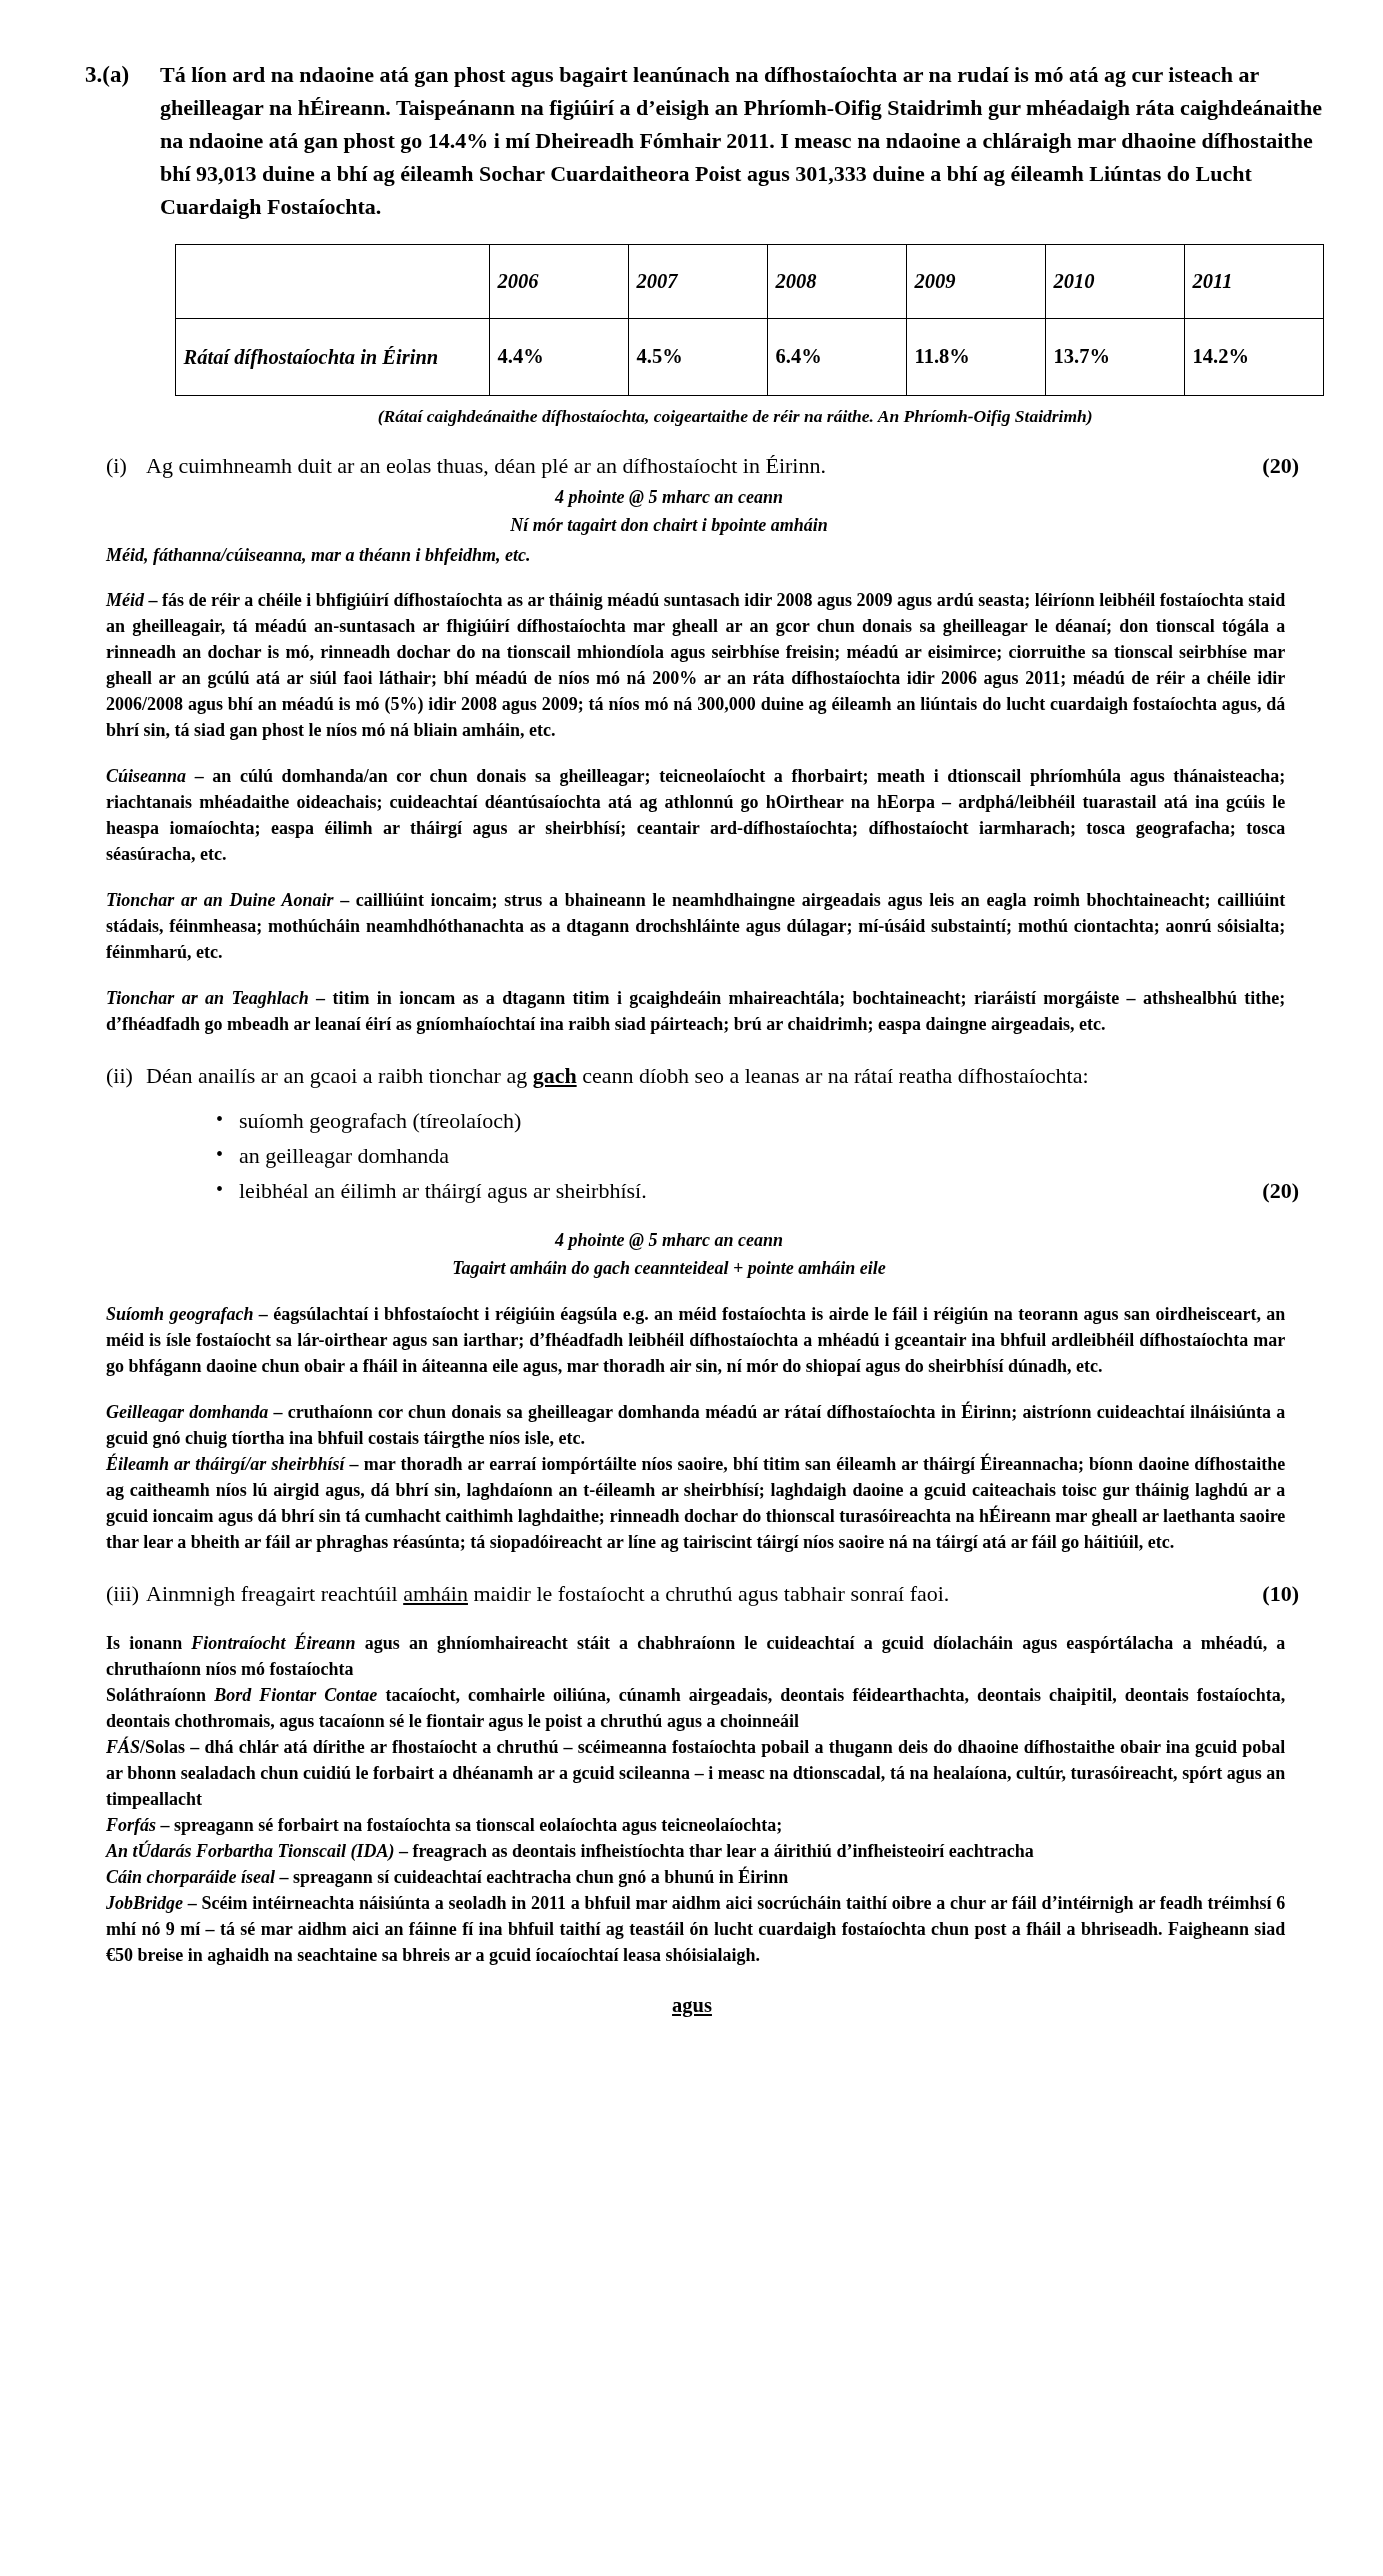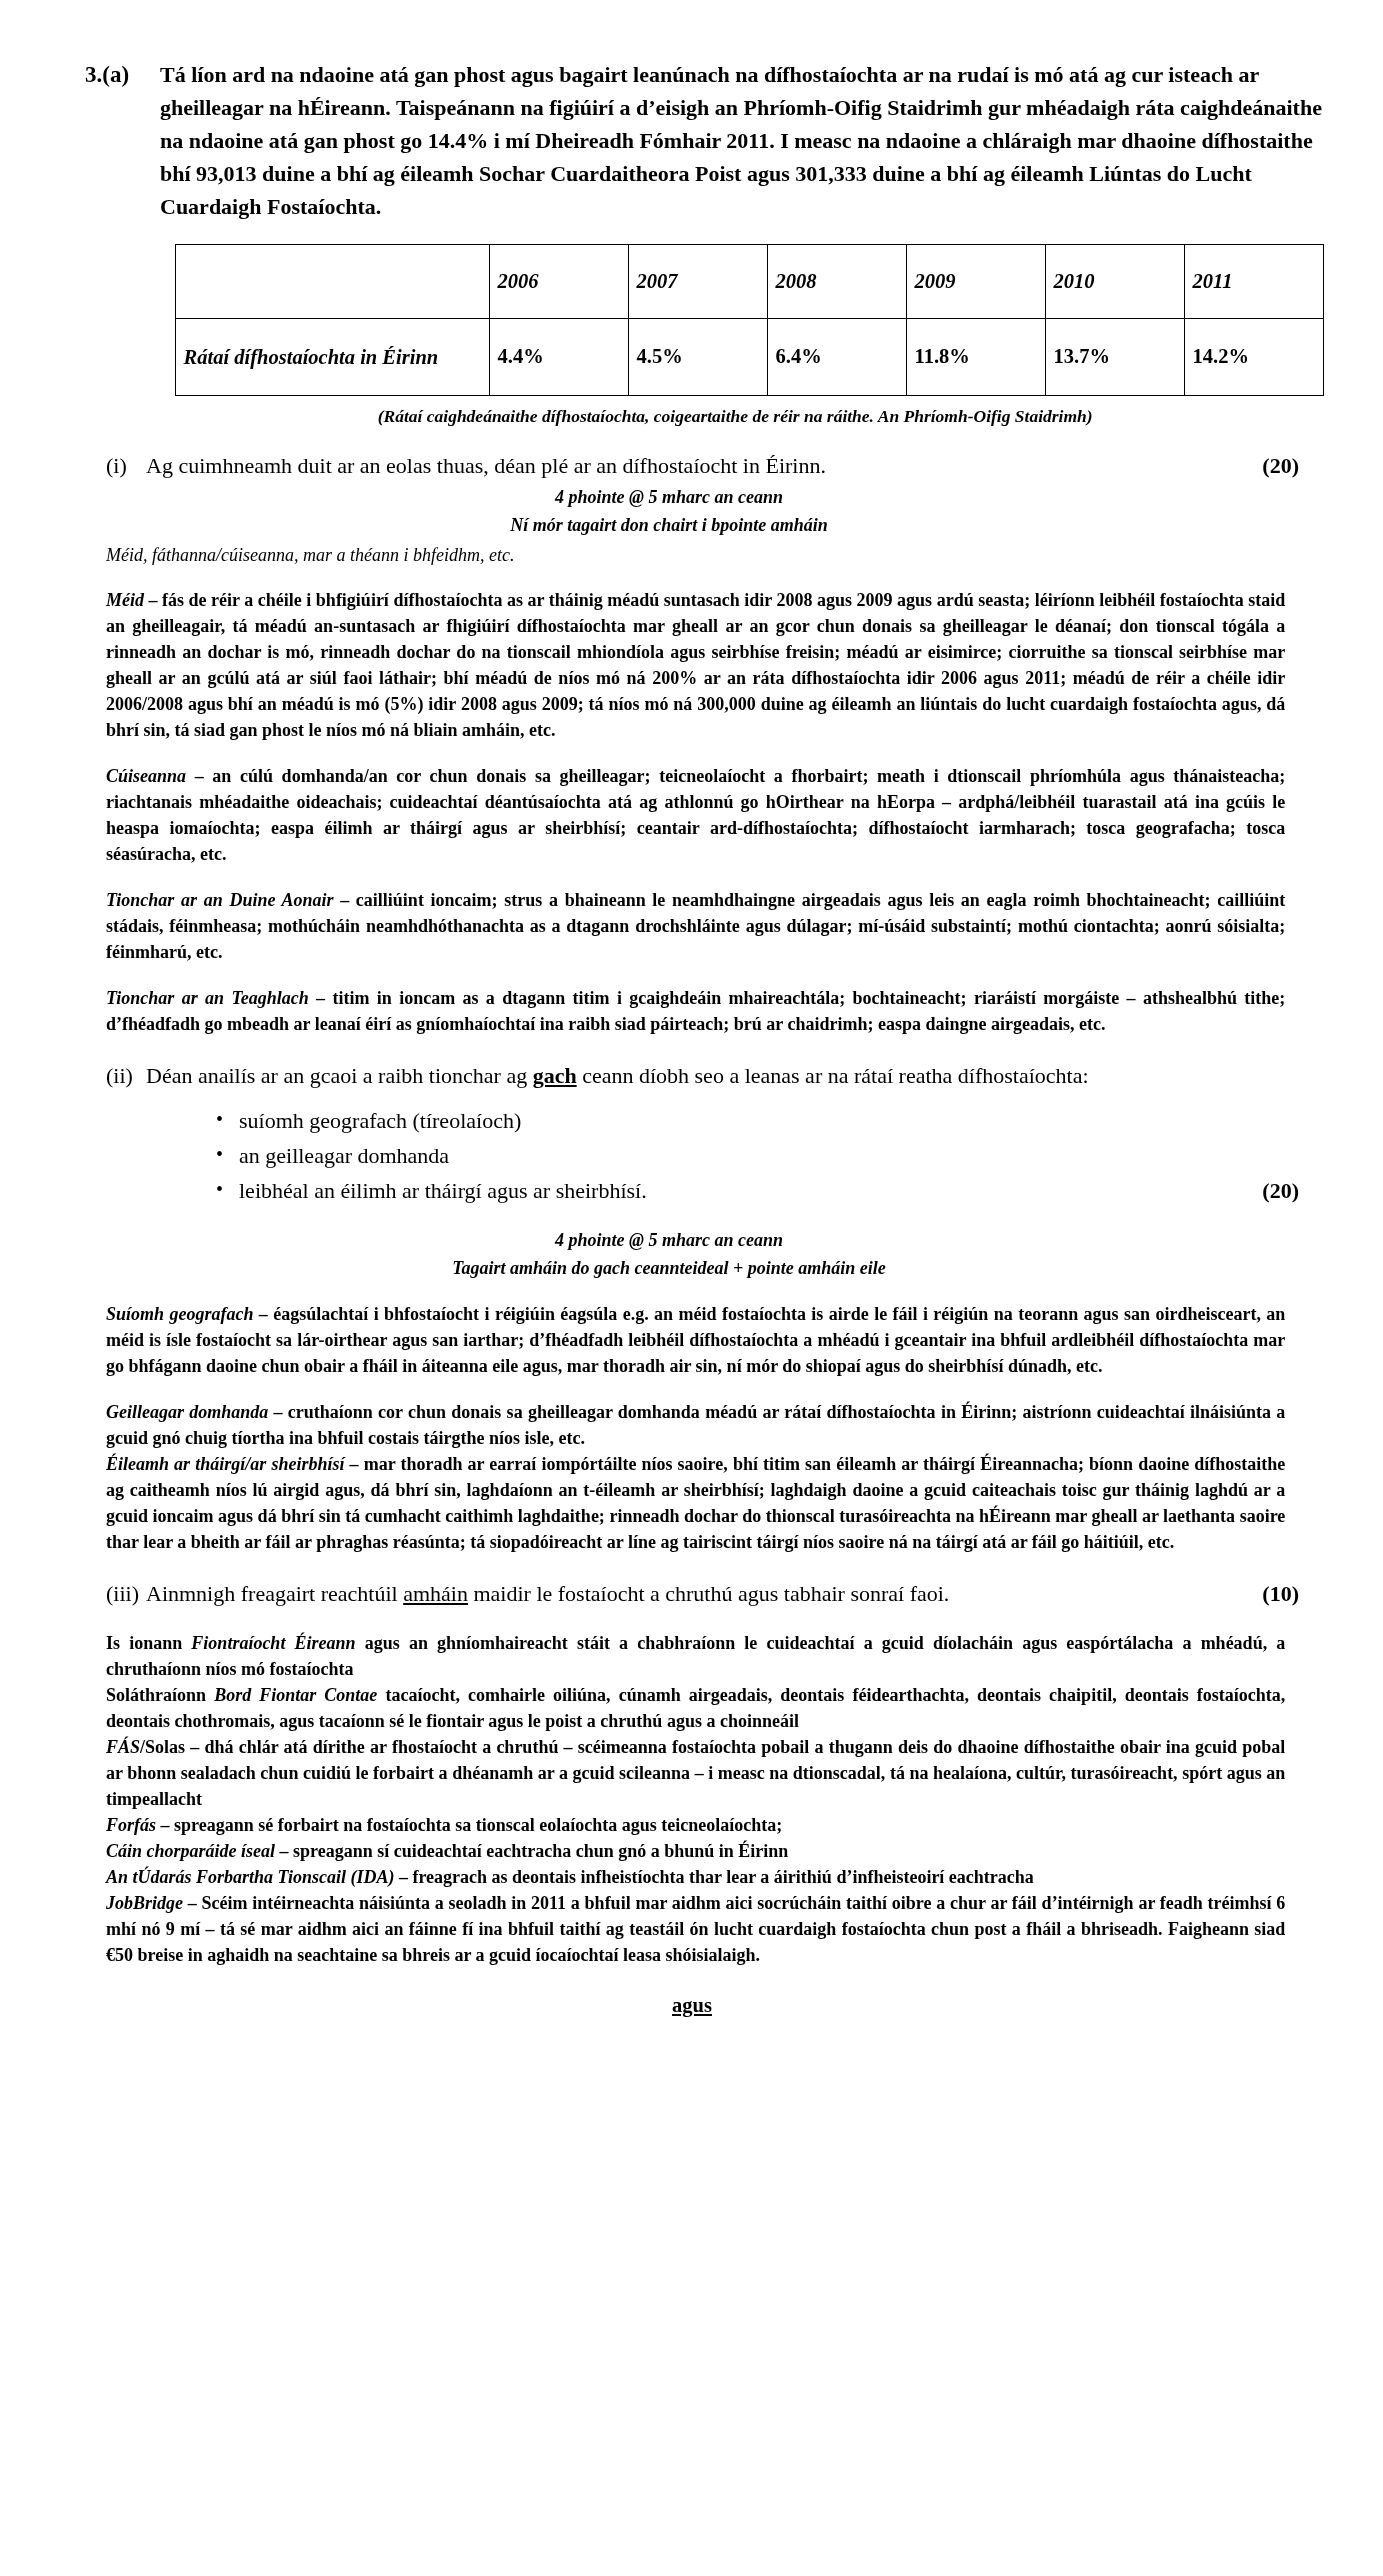--- a/index.html
+++ b/index.html
@@ -117,21 +117,21 @@
     font-weight: bold;
     font-size: 18px;
     line-height: 25px;
     margin: 3px 0 0 0;
     padding-right: 46px;
   }
   .scheme.block { margin-top: 20px; }
 
   .lead-italic {
     font-style: italic;
-    font-weight: normal;
+    font-weight: bold;
     font-size: 18px;
     line-height: 24px;
     margin: 4.6px 0 0 21px;
   }
 
   
   .ans {
     font-weight: bold;
     font-size: 18px;
     line-height: 26px;
@@ -307,27 +307,27 @@
 
   <p class="ans tight">
     <span class="hdr">FÁS</span><span>/Solas – dhá chlár atá dírithe ar fhostaíocht a chruthú – scéimeanna fostaíochta pobail a thugann deis do dhaoine dífhostaithe obair ina gcuid pobal ar bhonn sealadach chun cuidiú le forbairt a dhéanamh ar a gcuid scileanna – i measc na dtionscadal, tá na healaíona, cultúr, turasóireacht, spórt agus an timpeallacht</span>
   </p>
 
   <p class="ans tight">
     <span class="hdr">Forfás</span><span> – spreagann sé forbairt na fostaíochta sa tionscal eolaíochta agus teicneolaíochta;</span>
   </p>
 
   <p class="ans tight">
+    <span class="hdr">An tÚdarás Forbartha Tionscail (IDA)</span><span> – freagrach as deontais infheistíochta thar lear a áirithiú d’infheisteoirí eachtracha</span>
+  </p>
+
+  <p class="ans tight">
     <span class="hdr">Cáin chorparáide íseal</span><span> – spreagann sí cuideachtaí eachtracha chun gnó a bhunú in Éirinn</span>
   </p>
 
   <p class="ans tight">
-    <span class="hdr">An tÚdarás Forbartha Tionscail (IDA)</span><span> – freagrach as deontais infheistíochta thar lear a áirithiú d’infheisteoirí eachtracha</span>
-  </p>
-
-  <p class="ans tight">
     <span class="hdr">JobBridge</span><span> – Scéim intéirneachta náisiúnta a seoladh in 2011 a bhfuil mar aidhm aici socrúcháin taithí oibre a chur ar fáil d’intéirnigh ar feadh tréimhsí 6 mhí nó 9 mí – tá sé mar aidhm aici an fáinne fí ina bhfuil taithí ag teastáil ón lucht cuardaigh fostaíochta chun post a fháil a bhriseadh. Faigheann siad €50 breise in aghaidh na seachtaine sa bhreis ar a gcuid íocaíochtaí leasa shóisialaigh.</span>
   </p>
 
   <div class="footer-word">agus</div>
 
 </div>
 
 
 </body></html>

